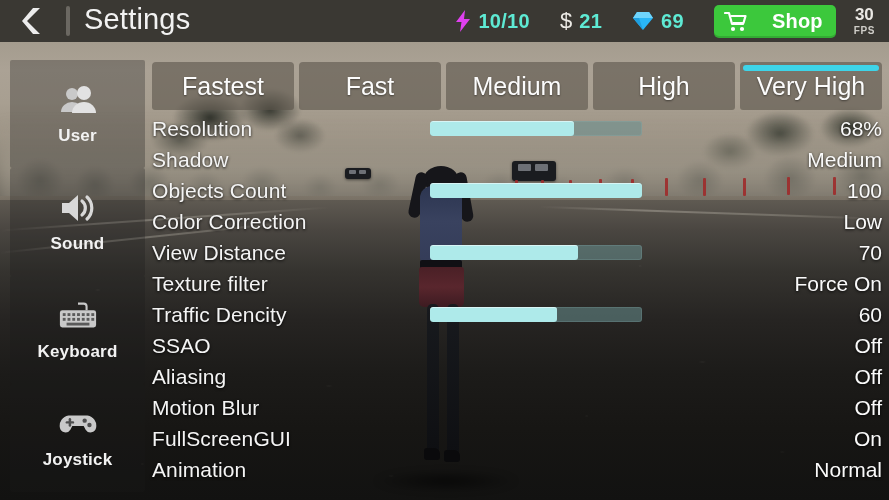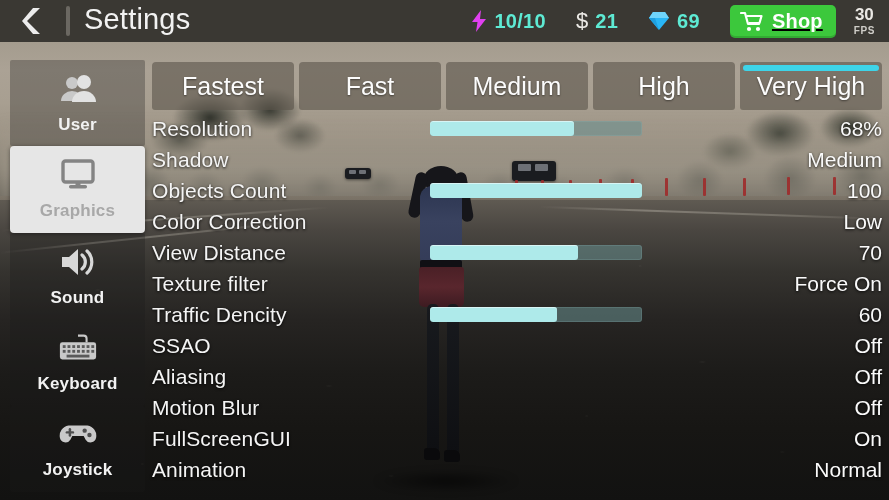--- a/index.html
+++ b/index.html
@@ -133,25 +133,24 @@
   .vdiv { width:4px; height:30px; background:#6b6862; border-radius:2px; margin-right:14px; }
   .page-title {
     font-size:29px; color:#f2f2f2; font-weight:400; letter-spacing:.2px;
     line-height:1; padding-bottom:3px;
   }
   .spacer { flex:1; }
   .stat { display:flex; align-items:center; gap:7px; margin-right:30px; }
   .stat-val { font-size:20px; color:#5eead4; font-weight:700; letter-spacing:.3px; }
   .dollar { font-size:22px; color:#eceae6; font-weight:400; }
   .shop-btn {
-    display:flex; align-items:center; gap:8px;
+    display:flex; align-items:center; gap:24px;
     background:#3cc83c; border-radius:5px;
     padding:5px 13px 5px 10px; margin-right:18px; cursor:pointer;
     box-shadow:inset 0 -2px 0 rgba(0,0,0,.14);
-    text-decoration:underline;
   }
   .shop-label { color:#fff; font-size:20px; font-weight:700; letter-spacing:.2px; }
   .fps-box { margin-right:14px; text-align:center; line-height:1; }
   .fps-num { font-size:17px; color:#ebe9e5; font-weight:700; }
   .fps-lbl { font-size:10px; color:#cfcdc8; font-weight:700; letter-spacing:.6px; margin-top:3px; }
 
   
   .sidebar {
     position:absolute; left:10px; top:60px; width:135px; height:432px;
     display:flex; flex-direction:column;
@@ -319,30 +318,20 @@
         <svg width="40" height="30" viewBox="0 0 40 30">
           <circle cx="14" cy="9" r="6" fill="#c9c9c9"></circle>
           <path d="M3 27 a11 10 0 0 1 22 0 z" fill="#c9c9c9"></path>
           <circle cx="26" cy="8" r="7" fill="#e2e2e2"></circle>
           <path d="M14 28 a12 11 0 0 1 24 0 z" fill="#e2e2e2"></path>
         </svg>
       </div>
       <div class="side-label">User</div>
     </div>
 
-    <div class="side-item active">
-      <div class="side-ico">
-        <svg width="36" height="32" viewBox="0 0 36 32">
-          <rect x="3" y="2" width="30" height="21" rx="2.5" fill="none" stroke="#848484" stroke-width="3.4"></rect>
-          <rect x="15.5" y="22" width="5" height="5" fill="#848484"></rect>
-          <rect x="9" y="26" width="18" height="3.4" rx="1.6" fill="#848484"></rect>
-        </svg>
-      </div>
-      <div class="side-label">Graphics</div>
-    </div>
 
     <div class="side-item">
       <div class="side-ico">
         <svg width="38" height="32" viewBox="0 0 38 32">
           <path d="M3 11 h7 L19 3 v26 l-9 -8 H3 z" fill="#d8d8d8"></path>
           <path d="M23 9 a9 9 0 0 1 0 14" fill="none" stroke="#d8d8d8" stroke-width="3.2" stroke-linecap="round"></path>
           <path d="M28 5 a15 15 0 0 1 0 22" fill="none" stroke="#d8d8d8" stroke-width="3.2" stroke-linecap="round"></path>
         </svg>
       </div>
       <div class="side-label">Sound</div>

